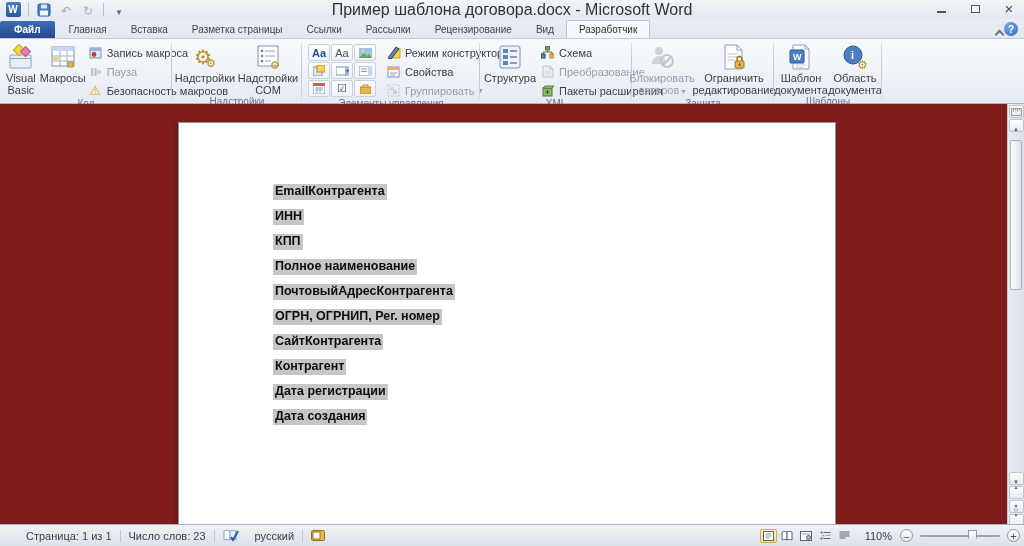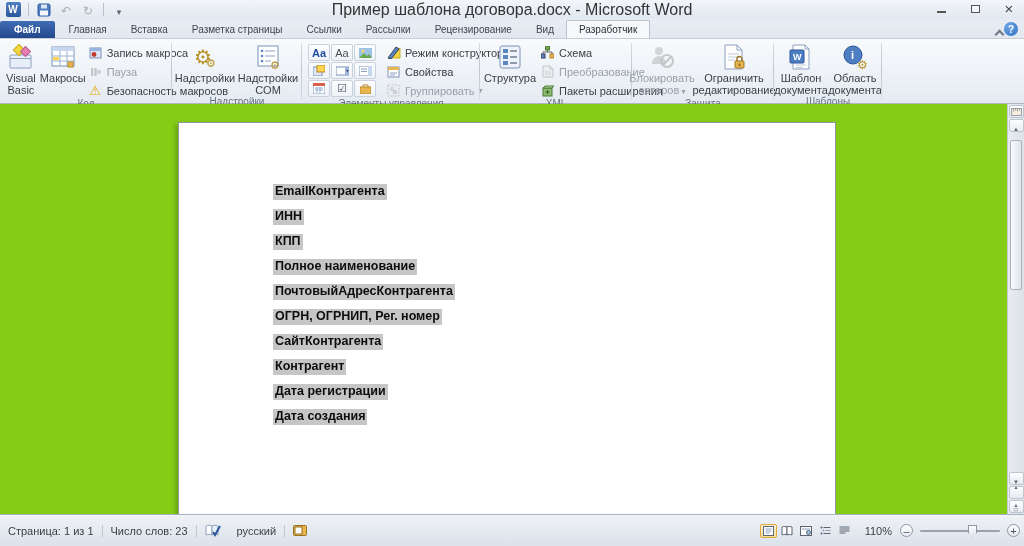--- a/index.html
+++ b/index.html
@@ -74,21 +74,21 @@
   
   .ctrl-grid { display:grid; grid-template-columns:repeat(3,22px); grid-auto-rows:17px;
     gap:1px; margin:3px 4px 0 2px; }
   .ctrl-cell { border:1px solid #c9d1dc; background:linear-gradient(#fdfdfe,#eef2f7);
     display:flex; align-items:center; justify-content:center; font-size:10px; border-radius:2px; }
   .aa-rich { color:#1f4e9c; font-weight:700; font-size:11px; }
   .aa-plain { color:#4a4f56; font-size:11px; }
   .chk-glyph::before { content:"☑"; color:#3b4754; font-size:11px; }
 
   
-  .docarea { position:absolute; top:104px; left:0; right:0; bottom:18px; background:#84cc16; overflow:hidden;padding-left:32px; }
+  .docarea { position:absolute; top:104px; left:0; right:0; bottom:18px; background:#7f1d1d; overflow:hidden;padding-left:32px; }
   .page { position:absolute; left:178px; top:18px; width:658px; bottom:0; background:#fff;
     border:1px solid #92979e; border-bottom:none; box-shadow:-3px 2px 4px rgba(0,0,0,.18); }
   .page-text { position:absolute; left:94px; top:56px; }
   .docline { height:25px; display:flex; align-items:center; }
   .hl { display:inline-block; background:#c6c6c6; color:#0d0d0d; font-weight:700;
     font-size:12.5px; padding:0 2px 1px; line-height:15px; }
 
   
   .vscroll { position:absolute; right:0; top:0; bottom:0; width:17px;
     background:linear-gradient(90deg,#e8ecf1,#dde2e9); border-left:1px solid #c2c8d1; }
@@ -97,23 +97,23 @@
   .arr-up::before { content:"▲"; font-size:6px; color:#5b6673; }
   .arr-dn::before { content:"▼"; font-size:6px; color:#5b6673; }
   .sc-thumb { position:absolute; left:2px; right:2px; top:36px; height:150px;
     border:1px solid #aab2bd; border-radius:2px; background:linear-gradient(90deg,#fafbfc,#dde3ea); }
   .sc-bottom { position:absolute; bottom:0; left:0; right:0; }
   .browse-circle::before { content:"○"; font-size:8px; color:#5b6673; }
   .dbl-up::before { content:"▲\A▲"; white-space:pre; font-size:5px; line-height:4px; color:#5b6673; text-align:center; }
   .dbl-dn::before { content:"▼\A▼"; white-space:pre; font-size:5px; line-height:4px; color:#5b6673; text-align:center; }
 
   
-  .statusbar { position:absolute; left:0; right:0; bottom:0; height:32px;
+  .statusbar { position:absolute; left:0; right:0; bottom:0; height:22px;
     background:linear-gradient(#eff2f6,#dce2ea); border-top:1px solid #a8b1bd;
-    display:flex; align-items:center; font-size:11px; color:#3a3f46; }
+    display:flex; align-items:center; font-size:11px; color:#3a3f46;padding-left:18px; }
   .sb-item { padding:0 8px; display:flex; align-items:center; gap:4px; height:100%; }
   .sb-sep { width:1px; height:12px; background:#c0c7d0; }
   .sb-right { margin-left:auto; display:flex; align-items:center; gap:2px; padding-right:4px; }
   .viewbtn { width:17px; height:14px; border:1px solid transparent; border-radius:2px;
     display:flex; align-items:center; justify-content:center; }
   .viewbtn.active { border-color:#e0a93e; background:linear-gradient(#fdf3d7,#f8dd9a); }
   .zoom-label { padding:0 6px 0 10px;text-align:center; }
   .zoom-circle { width:13px; height:13px; border:1px solid #8f97a2; border-radius:50%;
     display:flex; align-items:center; justify-content:center; font-size:11px; color:#4a515a;
     background:linear-gradient(#fdfdfe,#e8ecf1); }

